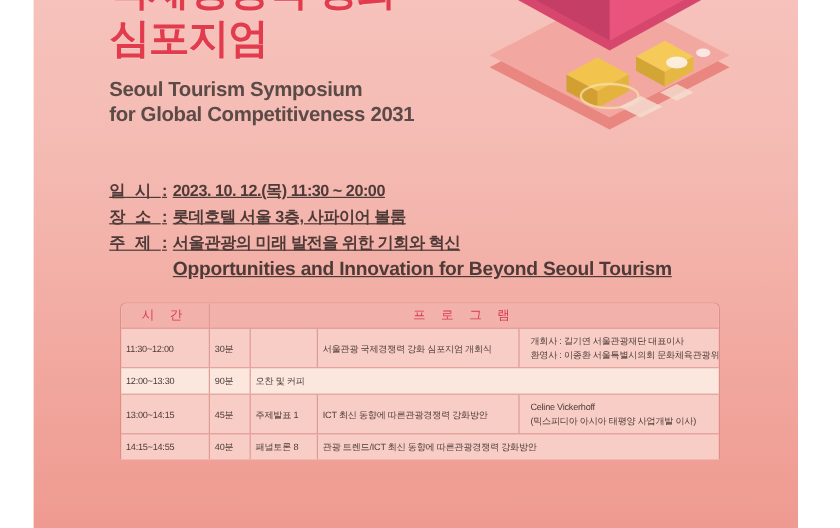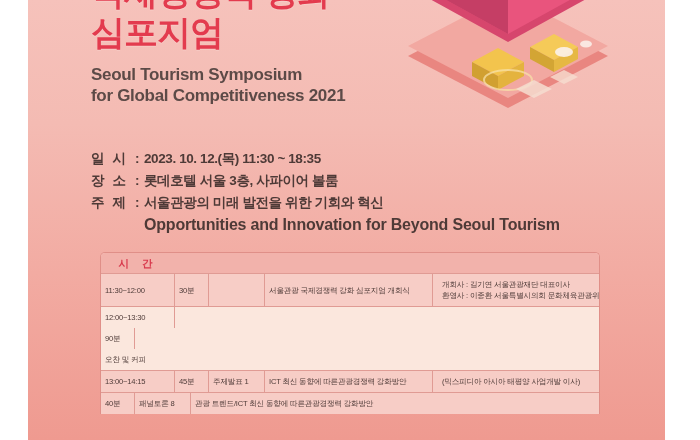--- a/index.html
+++ b/index.html
@@ -26,53 +26,53 @@
     color:#e33b4e;font-weight:bold;font-size:34px;line-height:40px;
     letter-spacing:-1px;white-space:nowrap;
     text-shadow:0 1px 0 rgba(255,255,255,.18);
   }
   .subtitle{
     position:absolute;left:63px;top:64px;width:360px;
     color:#5c4a47;font-weight:bold;font-size:17px;line-height:21px;letter-spacing:-.3px;
   }
 
   
-  .info{position:absolute;left:63px;top:148px;width:470px;color:#4e3a37;}
+  .info{position:absolute;left:63px;top:148px;width:470px;color:#4e3a37;text-decoration:underline;}
   .info-row{display:flex;font-size:13.5px;line-height:22px;font-weight:bold;letter-spacing:-.4px;}
   .info-key{width:44px;flex:none;letter-spacing:8px;}
   .info-sep{width:9px;flex:none;}
   .info-val{flex:1;}
   .info-sub{margin-left:53px;font-size:16px;line-height:21px;font-weight:bold;letter-spacing:-.2px;color:#4e3a37;}
 
   
   .table{
     position:absolute;left:72px;top:252px;width:498px;
     border:1px solid #e08f88;border-bottom:none;border-radius:5px 5px 0 0;
     overflow:hidden;background:#f7cdc6;
   }
   .trow{display:flex;border-bottom:1px solid #e09b94;}
   .trow:last-child{border-bottom:none;}
   .thead{background:#f2b2ab;}
   .thead .cell{
-    color:#d8394c;font-weight:bold;font-size:10.5px;letter-spacing:5px;
+    color:#d8394c;font-weight:normal;font-size:10.5px;letter-spacing:5px;
     padding:5px 0 4px;text-align:center;
   }
   .cell{
     box-sizing:border-box;color:#4d3a37;font-size:7.6px;line-height:11px;
     padding:5px 4px;border-right:1px solid #e09b94;letter-spacing:-.2px;
   }
   .cell:last-child{border-right:none;}
   .c-time{width:74px;flex:none;text-align:center;}
   .c-dur{width:34px;flex:none;text-align:left;}
   .c-type{width:56px;flex:none;text-align:center;}
   .c-prog{width:168px;flex:none;text-align:center;}
   .c-spk{flex:1;text-align:left;padding-left:9px;}
   .c-head-prog{flex:1;}
   .c-full{flex:1;text-align:center;}
-  .row-break{background:#fbe7dd;flex-direction:column;}
+  .row-break{background:#fbe7dd;}
   .row-break .cell{color:#4d3a37;}
   .mid{display:flex;align-items:center;}
   .nowrap{white-space:nowrap;}
 </style>
 </head>
 <body>
 
 <div class="stage">
   <div class="poster">
 
@@ -140,45 +140,46 @@
 
     </div>
 
     <div class="title-wrap">
       <div class="t-line">국제경쟁력 강화</div>
       <div class="t-line">심포지엄</div>
     </div>
 
     <div class="subtitle">
       <div>Seoul Tourism Symposium</div>
-      <div>for Global Competitiveness 2021</div>
+      <div>for Global Competitiveness 2031</div>
     </div>
 
     <div class="info">
       <div class="info-row">
         <span class="info-key">일시</span>
         <span class="info-sep">:</span>
-        <span class="info-val">2023. 10. 12.(목) 11:30 ~ 18:35</span>
+        <span class="info-val">2023. 10. 12.(목) 11:30 ~ 20:00</span>
       </div>
       <div class="info-row">
         <span class="info-key">장소</span>
         <span class="info-sep">:</span>
         <span class="info-val">롯데호텔 서울 3층, 사파이어 볼룸</span>
       </div>
       <div class="info-row">
         <span class="info-key">주제</span>
         <span class="info-sep">:</span>
         <span class="info-val">서울관광의 미래 발전을 위한 기회와 혁신</span>
       </div>
       <div class="info-sub">Opportunities and Innovation for Beyond Seoul Tourism</div>
     </div>
 
     <div class="table">
       <div class="trow thead">
         <div class="cell c-time">시 간</div>
+        <div class="cell c-head-prog">프 로 그 램</div>
       </div>
       <div id="rows-host">
           <div class="trow">
             <div class="cell c-time mid">11:30~12:00</div>
             <div class="cell c-dur mid">30분</div>
             <div class="cell c-type mid"></div>
             <div class="cell c-prog mid">
               <div class="nowrap">서울관광 국제경쟁력 강화 심포지엄 개회식</div>
             </div>
             <div class="cell c-spk">
@@ -193,24 +194,26 @@
           </div>
           <div class="trow">
             <div class="cell c-time mid">13:00~14:15</div>
             <div class="cell c-dur mid">45분</div>
             <div class="cell c-type mid">주제발표 1</div>
             <div class="cell c-prog mid">
               <div class="nowrap">ICT 최신 동향에 따른</div>
               <div class="nowrap">관광경쟁력 강화방안</div>
             </div>
             <div class="cell c-spk">
+              <div class="nowrap">Celine Vickerhoff</div>
               <div class="nowrap">(믹스피디아 아시아 태평양 사업개발 이사)</div>
             </div>
           </div>
           <div class="trow">
+            <div class="cell c-time mid">14:15~14:55</div>
             <div class="cell c-dur mid">40분</div>
             <div class="cell c-type mid">패널토론 8</div>
             <div class="cell c-prog mid">
               <div class="nowrap">관광 트렌드/ICT 최신 동향에 따른</div>
               <div class="nowrap">관광경쟁력 강화방안</div>
             </div>
           </div>
         </div>
     </div>
 

